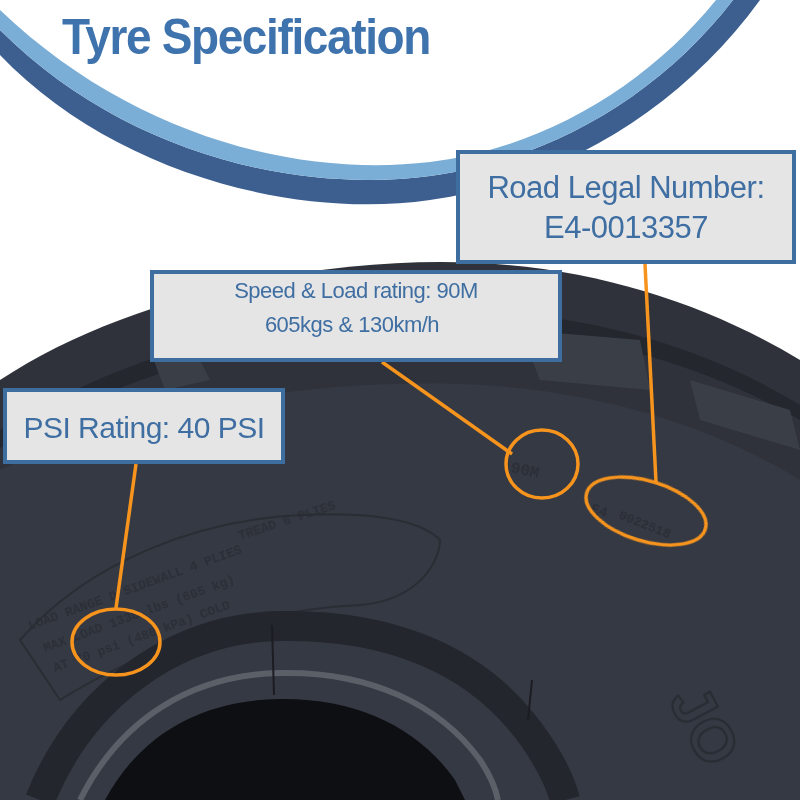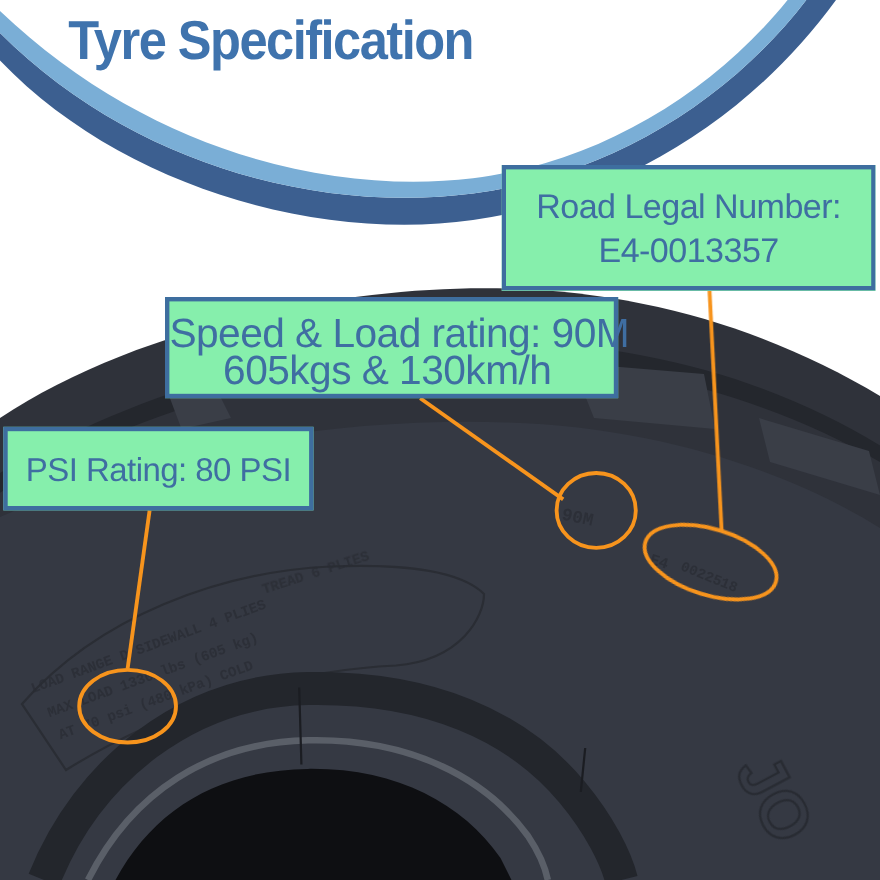--- a/index.html
+++ b/index.html
@@ -3,25 +3,25 @@
 <meta charset="utf-8">
 <style>
   html, body { margin:0; padding:0; }
   body { width:800px; height:800px; overflow:hidden; background:#ffffff; position:relative;
          font-family:"Liberation Sans", "DejaVu Sans", sans-serif; }
   .stage { position:absolute; left:0; top:0; width:800px; height:800px; }
   svg.art { position:absolute; left:0; top:0; }
   .title { position:absolute; left:62px; top:8px; font-size:50px; font-weight:bold;
            color:#3f73ad; letter-spacing:-1.5px; white-space:nowrap;
            transform:scaleX(0.92); transform-origin:left top; }
-  .callout { position:absolute; background:#86efac; border:4px solid #3e6e9f;
+  .callout { position:absolute; background:#e5e5e5; border:4px solid #3e6e9f;
              box-sizing:border-box; color:#3f6ea2; text-align:center; }
   .callout .line { display:block; white-space:nowrap; letter-spacing:-0.5px; }
   #road { left:456px; top:150px; width:340px; height:114px; font-size:31px; line-height:40px; padding-top:14px; }
-  #speed { left:150px; top:270px; width:412px; height:92px; font-size:37px; line-height:34px; padding-top:12px; }
+  #speed { left:150px; top:270px; width:412px; height:92px; font-size:22px; line-height:34px; padding-top:0; }
   #speed .l2 { padding-right:56px;margin-left:48px; }
   #psi { left:3px; top:388px; width:282px; height:76px; font-size:30px; line-height:36px; padding-top:18px; }
   .tread-text { font-family:"Liberation Mono", monospace; fill:#2a2d34; font-weight:bold; }
 </style>
 </head>
 <body>
 
 <div class="stage">
 
   <svg class="art" width="800" height="800" viewBox="0 0 800 800">
@@ -78,16 +78,16 @@
     <span class="line">Road Legal Number:</span>
     <span class="line">E4-0013357</span>
   </div>
 
   <div class="callout" id="speed">
     <span class="line">Speed &amp; Load rating: 90M</span>
     <span class="line l2">605kgs &amp; 130km/h</span>
   </div>
 
   <div class="callout" id="psi">
-    <span class="line">PSI Rating: 80 PSI</span>
+    <span class="line">PSI Rating: 40 PSI</span>
   </div>
 
 </div>
 
 </body></html>

